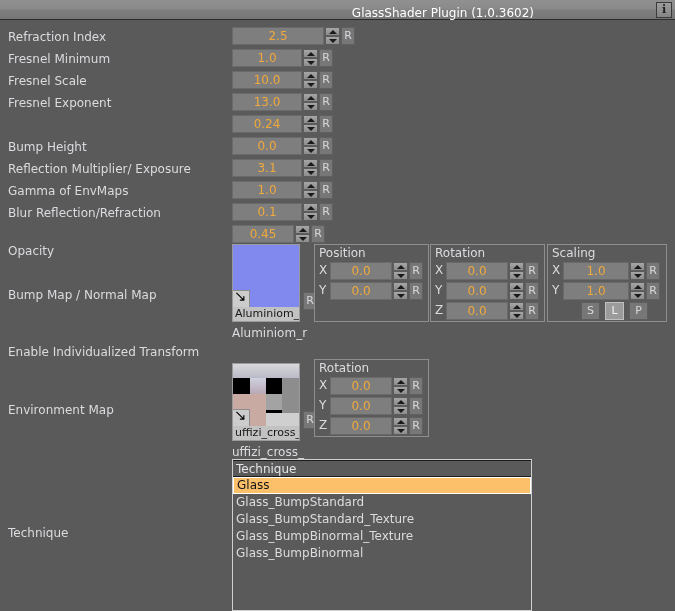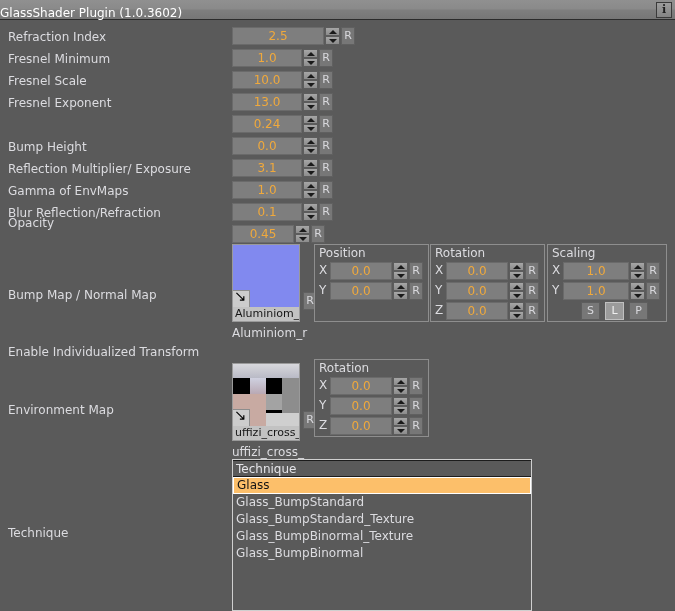--- a/index.html
+++ b/index.html
@@ -18,21 +18,21 @@
   
   .titlebar {
     position: absolute; left: 0; top: 0;
     width: 675px; height: 20px;
     background: linear-gradient(to bottom, #909090 0%, #8a8a8a 45%, #7e7e7e 55%, #767676 100%);
     border-bottom: 1px solid #2b2b2b;
     box-sizing: border-box;
   }
   .titlebar .title {
     position: absolute; left: 0; top: 4px; width: 534px;
-    text-align: left; line-height: 19px;
+    text-align: right; line-height: 19px;
     font-size: 12px; color: #ffffff;
   }
   .info-btn {
     position: absolute; right: 3px; top: 2px;
     width: 16px; height: 16px;
     background: linear-gradient(to bottom,#9d9d9d,#848484);
     border: 1px solid #3a3a3a;
     box-sizing: border-box;
     color: #1e1e1e; font-weight: bold;
     font-family: "DejaVu Serif", serif;
@@ -330,21 +330,21 @@
   <div class="row-label" style="top:186px">Blur Reflection/Refraction</div>
   <div class="numfield" style="left:232px; top:183px">
     <div class="box" style="width:70px">0.1</div>
     <div class="spin">
         <div class="up"></div>
         <div class="dn"></div>
       </div>
     <div class="rbtn">R</div>
   </div>
 
-  <div class="row-label" style="top:196px">Opacity</div>
+  <div class="row-label" style="top:224px">Opacity</div>
   <div class="numfield" style="left:232px; top:205px">
     <div class="box" style="width:62px">0.45</div>
     <div class="spin">
         <div class="up"></div>
         <div class="dn"></div>
       </div>
     <div class="rbtn">R</div>
   </div>
 
   <div class="row-label" style="top:268px">Bump Map / Normal Map</div>

